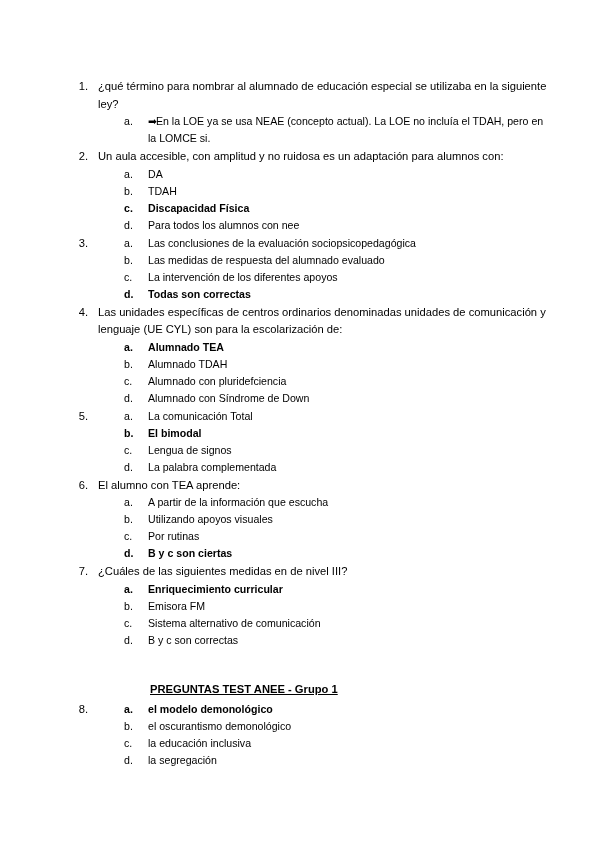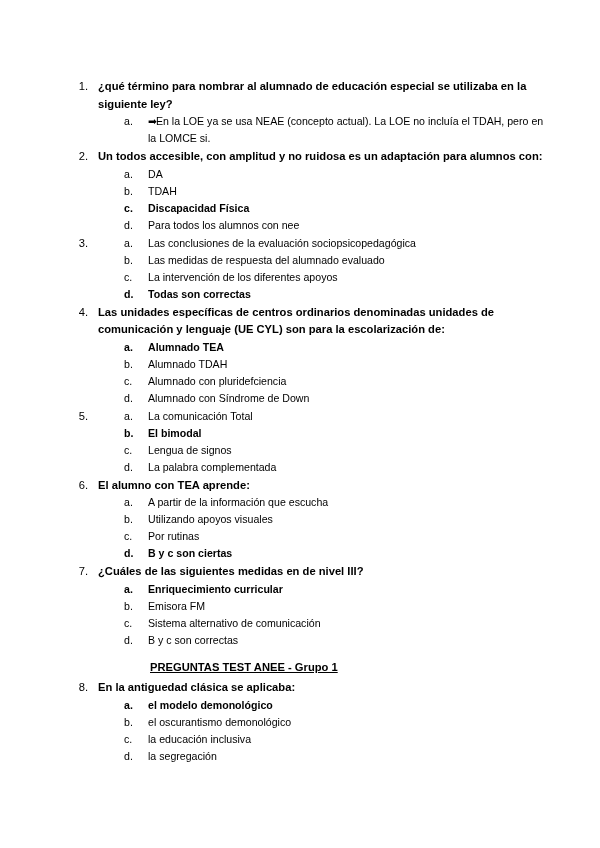--- a/index.html
+++ b/index.html
@@ -36,21 +36,21 @@
     left: 0;
     top: 0;
     width: 26px;
     text-align: right;
     font-size: 11.2px;
     line-height: 17.5px;
   }
   .q-text {
     font-size: 11.2px;
     line-height: 17.5px;
-    font-weight: bold;
+    font-weight: normal;
     margin: 0;
   }
   ol.answers {
     list-style: none;
     margin: 0;
     padding: 0 0 0 26px;
   }
   li.answer {
     position: relative;
     padding-left: 24px;
@@ -73,38 +73,38 @@
   .arrow-glyph {
     display: inline-block;
     letter-spacing: -2px;
     margin-right: 1px;
   }
   .section-heading {
     font-size: 11.2px;
     line-height: 17.5px;
     font-weight: bold;
     text-decoration: underline;
-    margin: 10px 0 3px 88px;
+    margin: 32px 0 3px 88px;
   }
 </style>
 </head>
 <body>
 
 <div class="page">
   <ol class="questions" id="question-list">
       <li class="question">
         <span class="q-num">1.</span>
         <p class="q-text">¿qué término para nombrar al alumnado de educación especial se utilizaba en la siguiente ley?</p>
         <ol class="answers">
           <li class="answer"><span class="a-letter">a.</span><span class="arrow-glyph">➡</span><span class="a-text note" style="display: inline;">En la LOE ya se usa NEAE (concepto actual). La LOE no incluía el TDAH, pero en la LOMCE si.</span></li>
         </ol>
       </li>
       <li class="question">
         <span class="q-num">2.</span>
-        <p class="q-text">Un todos accesible, con amplitud y no ruidosa es un adaptación para alumnos con:</p>
+        <p class="q-text">Un aula accesible, con amplitud y no ruidosa es un adaptación para alumnos con:</p>
         <ol class="answers">
           <li class="answer">
             <span class="a-letter">a.</span>
             <span class="a-text">DA</span>
           </li>
           <li class="answer">
             <span class="a-letter">b.</span>
             <span class="a-text">TDAH</span>
           </li>
           <li class="answer bold">
@@ -221,21 +221,20 @@
           </li>
           <li class="answer">
             <span class="a-letter">d.</span>
             <span class="a-text">B y c son correctas</span>
           </li>
         </ol>
       </li>
       <div class="section-heading">PREGUNTAS TEST ANEE - Grupo 1</div>
       <li class="question">
         <span class="q-num">8.</span>
-        <p class="q-text">En la antiguedad clásica se aplicaba:</p>
         <ol class="answers">
           <li class="answer bold">
             <span class="a-letter">a.</span>
             <span class="a-text">el modelo demonológico</span>
           </li>
           <li class="answer">
             <span class="a-letter">b.</span>
             <span class="a-text">el oscurantismo demonológico</span>
           </li>
           <li class="answer">

